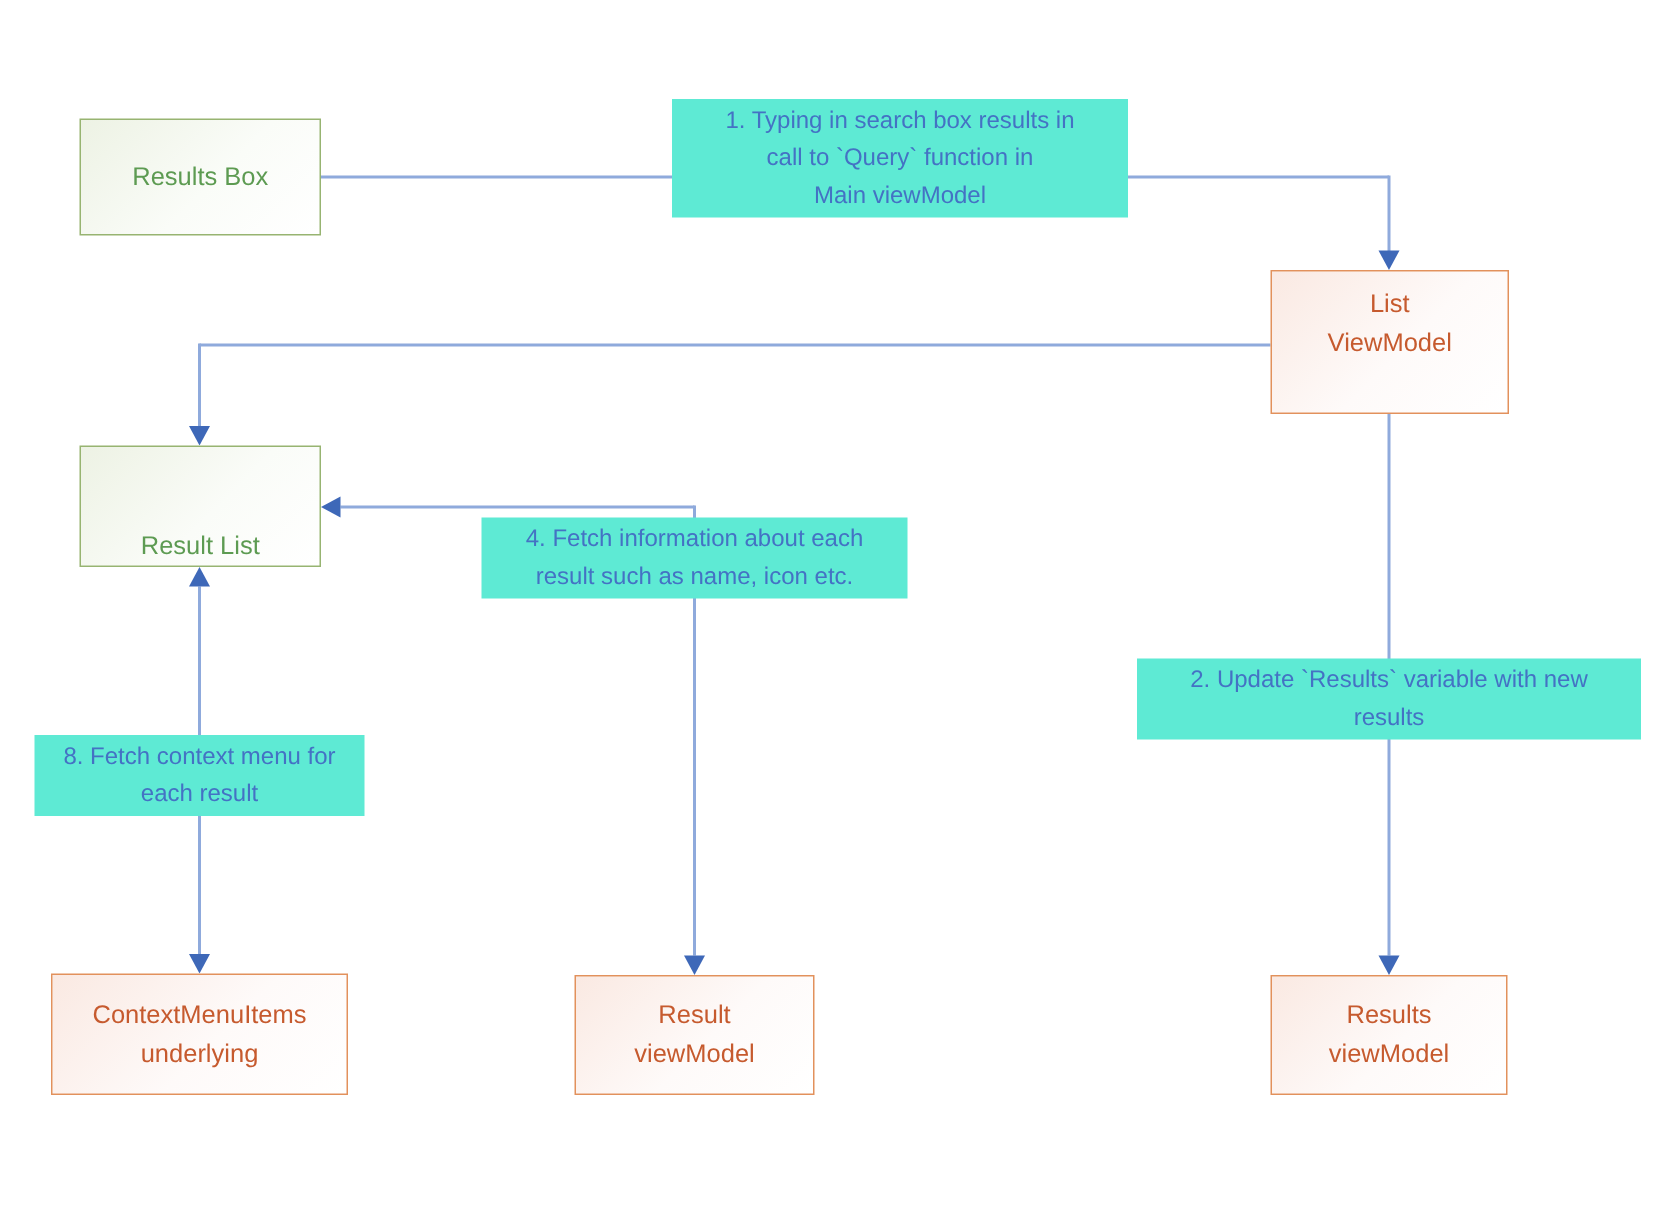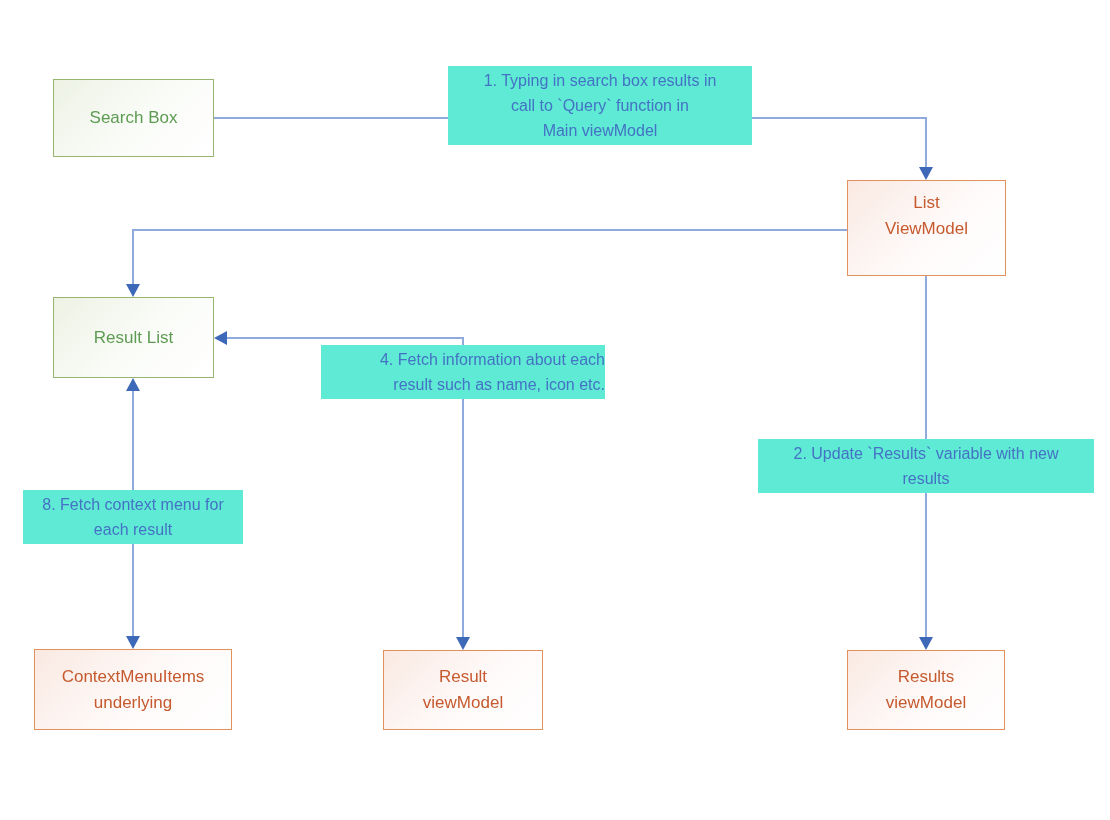--- a/index.html
+++ b/index.html
@@ -80,35 +80,35 @@
 
   <div class="line v" style="left:132px; top:391px; height:245px;"></div>
   <div class="arr up" style="left:126px; top:378px;"></div>
   <div class="arr down" style="left:126px; top:636px;"></div>
 
   <div class="note" style="left:448px; top:66px; width:304px;">1. Typing in search box results in
 call to `Query` function in
 Main viewModel</div>
   <div class="note" style="left:758px; top:439px; width:336px;">2. Update `Results` variable with new
 results</div>
-  <div class="note" style="left:321px; top:345px; width:284px;text-align:right;">4. Fetch information about each
+  <div class="note" style="left:321px; top:345px; width:284px;">4. Fetch information about each
 result such as name, icon etc.</div>
   <div class="note" style="left:23px; top:490px; width:220px;">8. Fetch context menu for
 each result</div>
 
   <div class="node green" style="left:53px; top:79px; width:161px; height:78px;">
-    <span class="node-label">Search Box</span>
+    <span class="node-label">Results Box</span>
   </div>
 
   <div class="node orange top-align" style="left:847px; top:180px; width:159px; height:96px;">
     <span class="node-label">List
 ViewModel</span>
   </div>
 
-  <div class="node green" style="left:53px; top:297px; width:161px; height:81px;">
+  <div class="node green" style="left:53px; top:297px; width:161px; height:81px;align-items:flex-end;">
     <span class="node-label">Result List</span>
   </div>
 
   <div class="node orange" style="left:34px; top:649px; width:198px; height:81px;">
     <span class="node-label">ContextMenuItems
 underlying</span>
   </div>
 
   <div class="node orange" style="left:383px; top:650px; width:160px; height:80px;">
     <span class="node-label">Result

